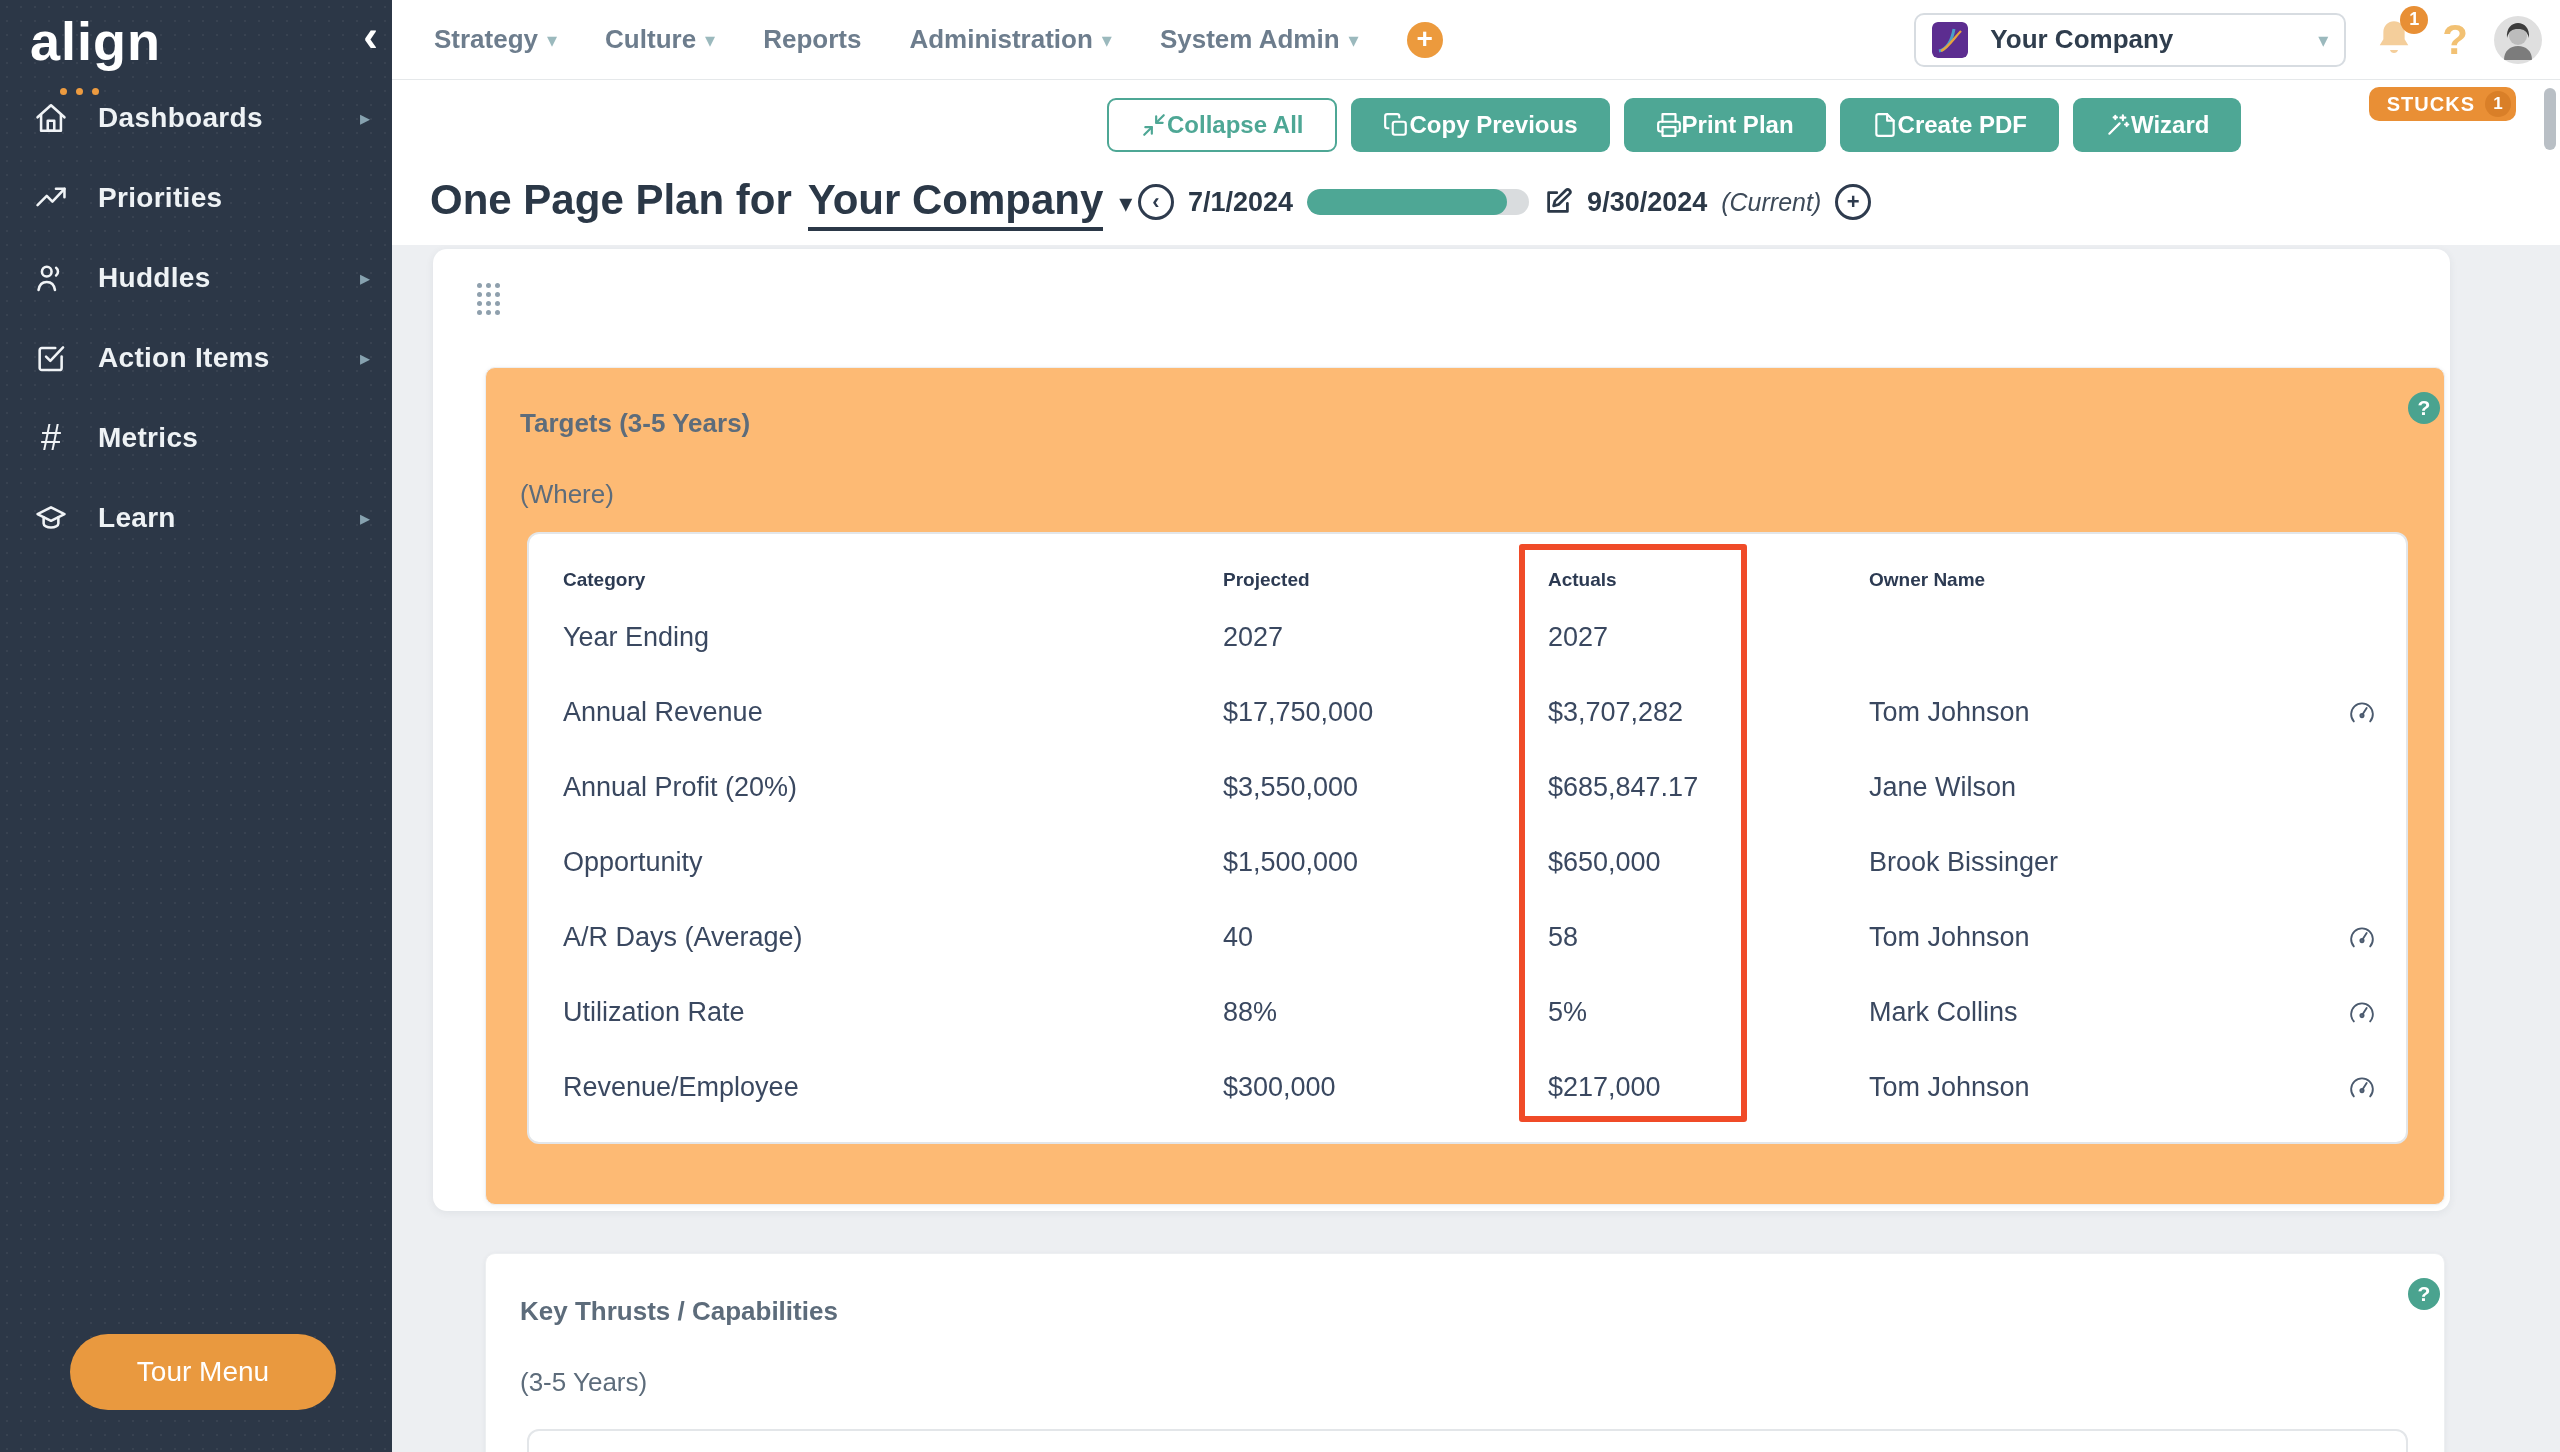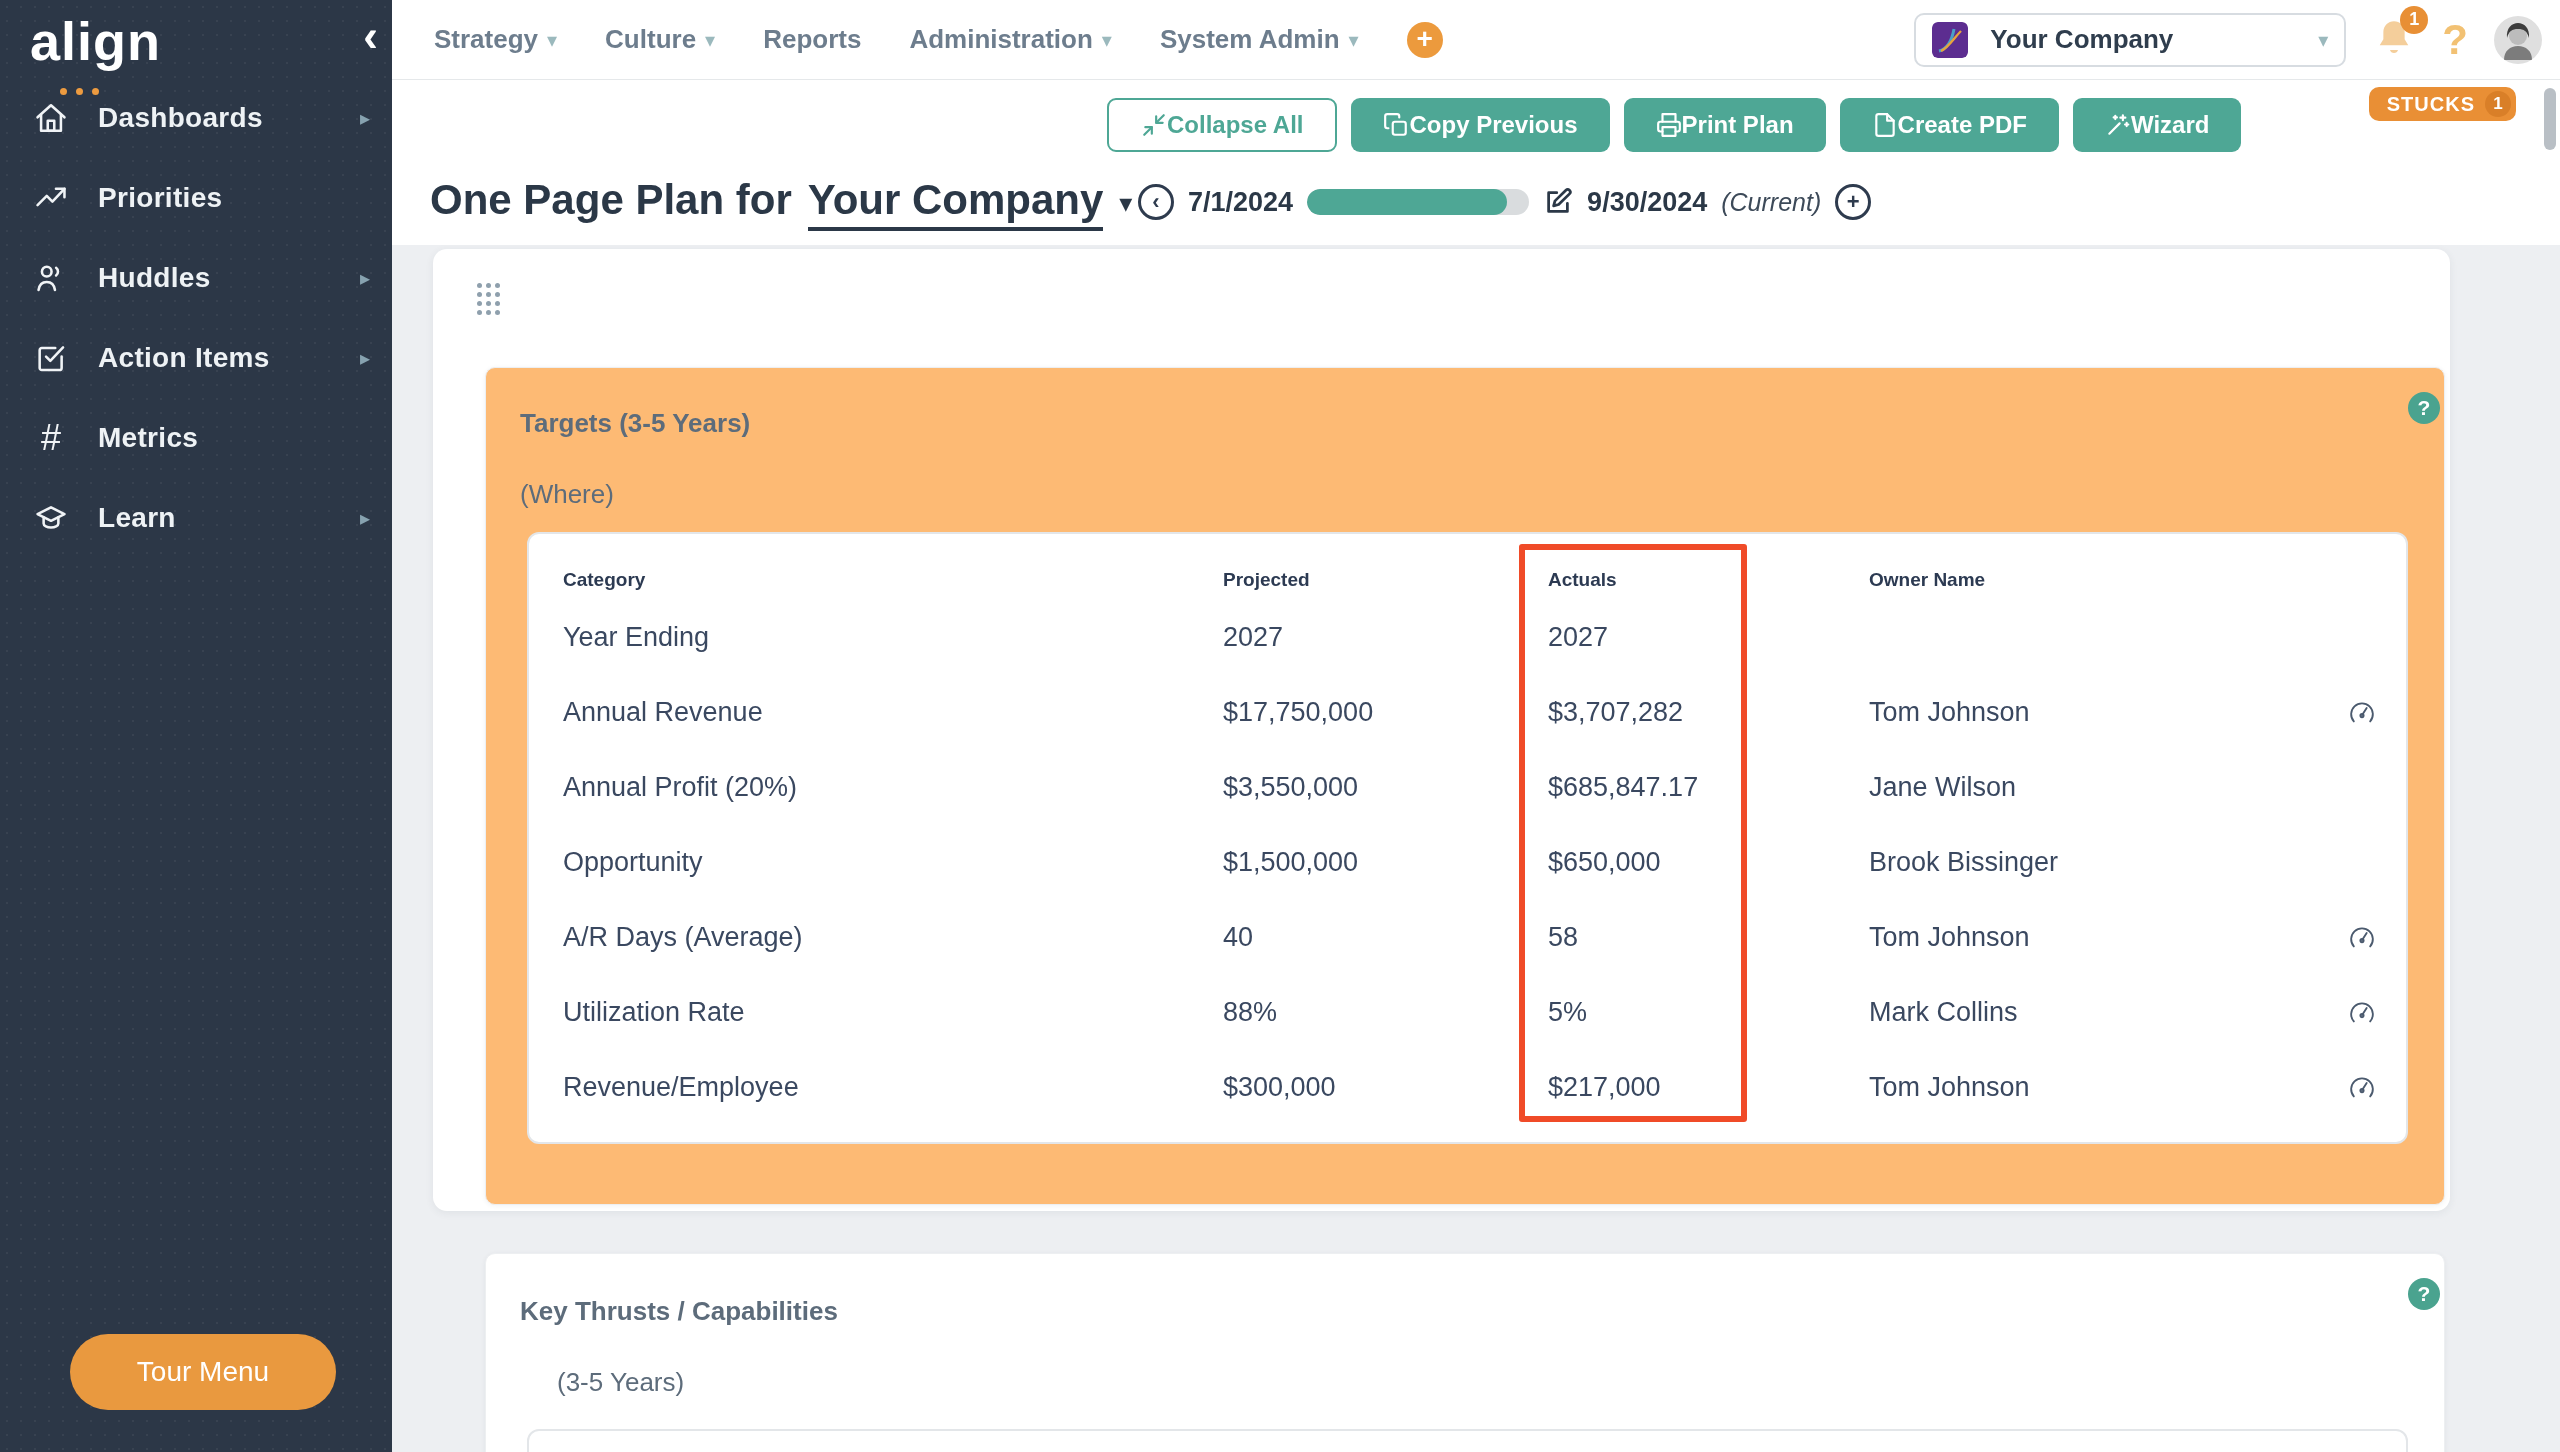--- a/index.html
+++ b/index.html
@@ -428,21 +428,21 @@
 
           </div>
         </div>
       </div>
     </div>
 
     <div class="redbox"></div>
 
     <div class="thrusts-card">
       <div class="card-label" style="top:42px;">Key Thrusts / Capabilities</div>
-      <div class="card-sublabel" style="top:113px;margin-left:37px;">(3-5 Years)</div>
+      <div class="card-sublabel" style="top:113px;">(3-5 Years)</div>
       <div class="help-icon">?</div>
       <div class="thrusts-inner"></div>
     </div>
 
   </main>
 
   <div class="scroll-thumb"></div>
 </div>
 
 </body></html>

